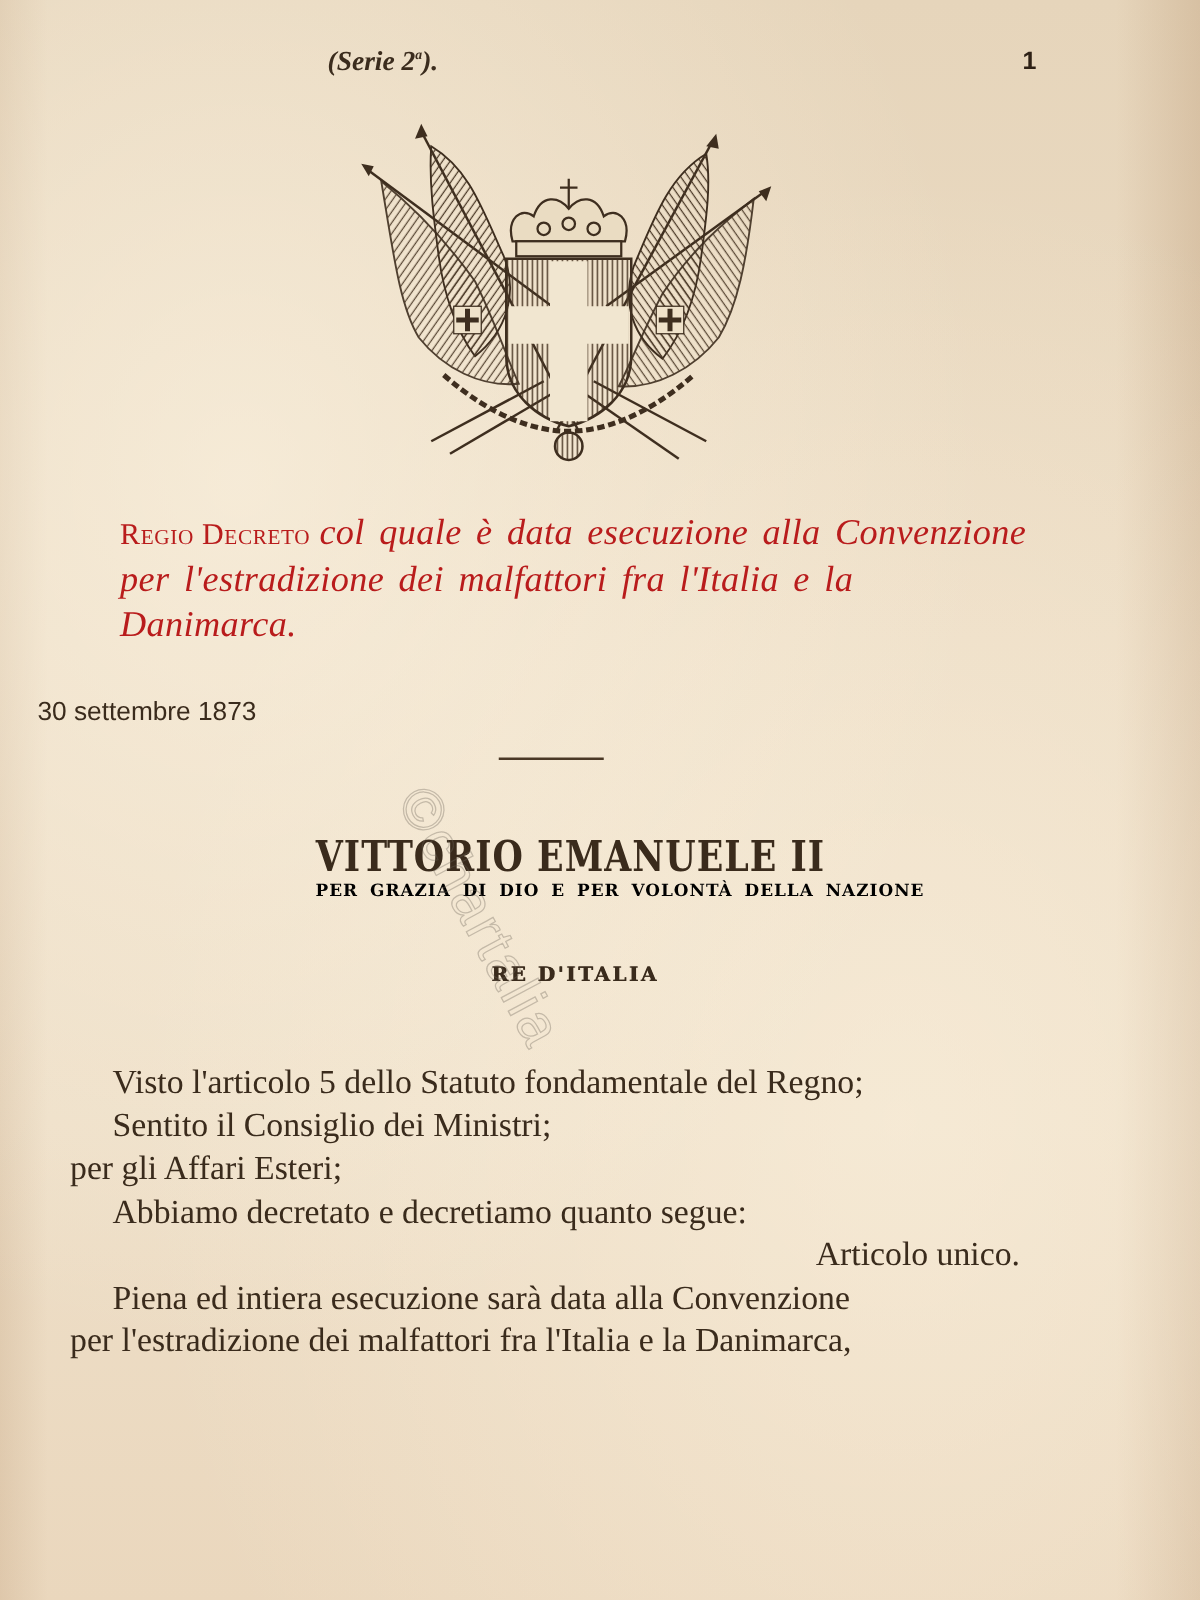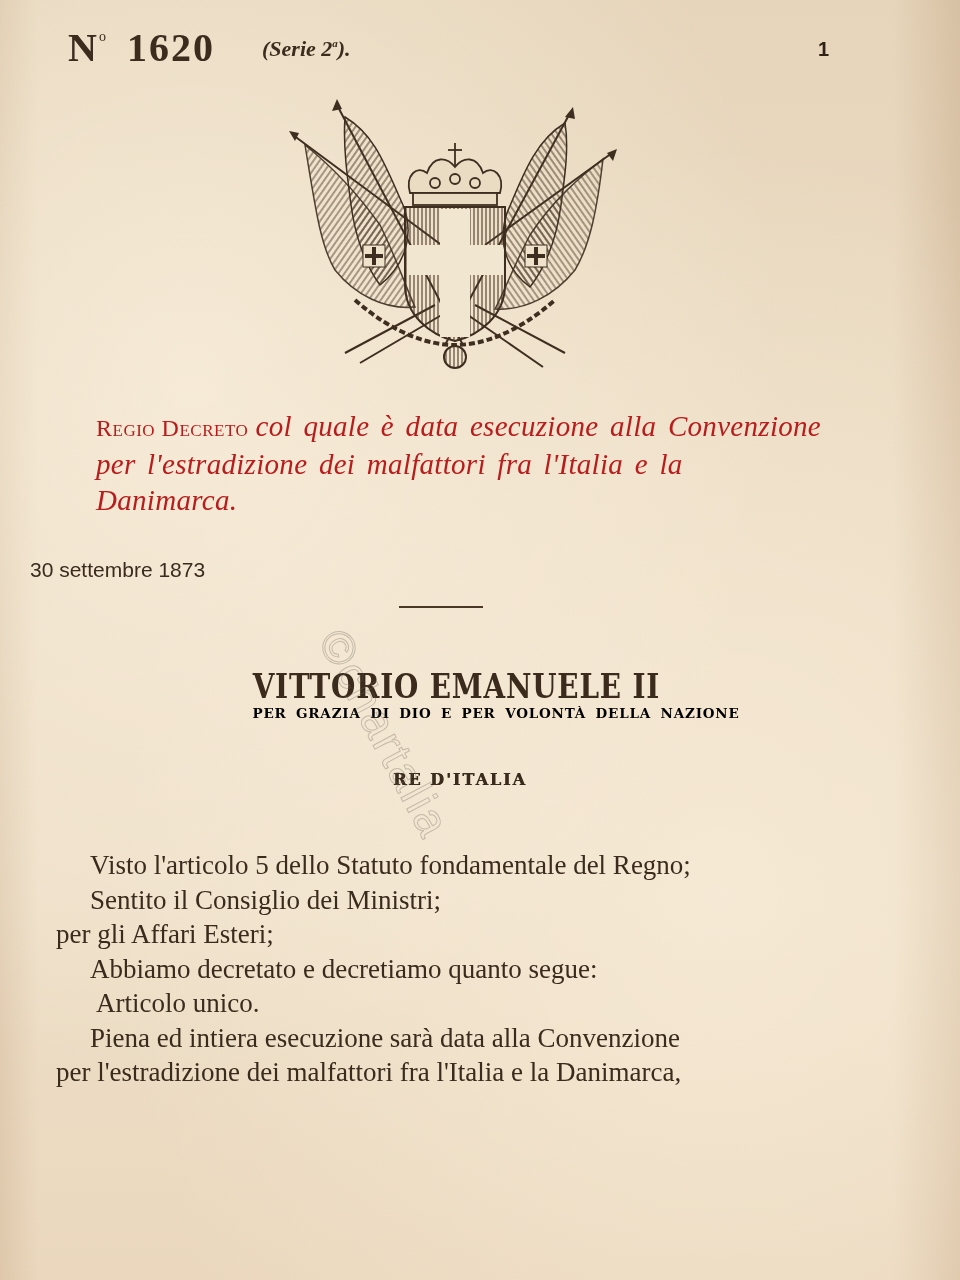--- a/index.html
+++ b/index.html
@@ -137,44 +137,41 @@
     .body-text {
       left: 56px; top: 848px;
       width: 760px;
       font-family: "Liberation Serif", serif;
       font-size: 27px;
       line-height: 34.5px;
       color: #3a2b1c;
     }
     .body-text p { margin: 0; white-space: nowrap; }
     .body-text .indent { padding-left: 34px; }
-    .body-text .center { text-align: left; padding-left: 40px; }
+    .body-text .center { text-align: right; padding-left: 40px; }
 
     
     .watermark {
       left: 355px; top: 620px;
       font-family: "Liberation Sans", sans-serif;
       font-size: 46px;
       color: rgba(120,110,100,0.28);
       transform: rotate(62deg);
       transform-origin: 0 0;
       letter-spacing: 2px;
       white-space: nowrap;
       pointer-events: none;
     }
     .watermark span { -webkit-text-stroke: 1px rgba(110,100,90,0.35); color: transparent; }
   </style>
 </head>
 <body>
 
 <div class="page">
 
-  <div class="abs hdr-no">
-    <span>N</span><sup>o</sup><span class="num">1620</span>
-  </div>
   <div class="abs hdr-serie">
     <span>(Serie 2</span><sup>a</sup><span>).</span>
   </div>
   <div class="abs page-num">1</div>
 
   <div class="abs emblem">
     <svg width="340" height="280" viewBox="0 0 340 280" xmlns="http://www.w3.org/2000/svg">
       <defs>
         <pattern id="hatch" width="4" height="4" patternUnits="userSpaceOnUse">
           <rect width="4" height="4" fill="none"></rect>

